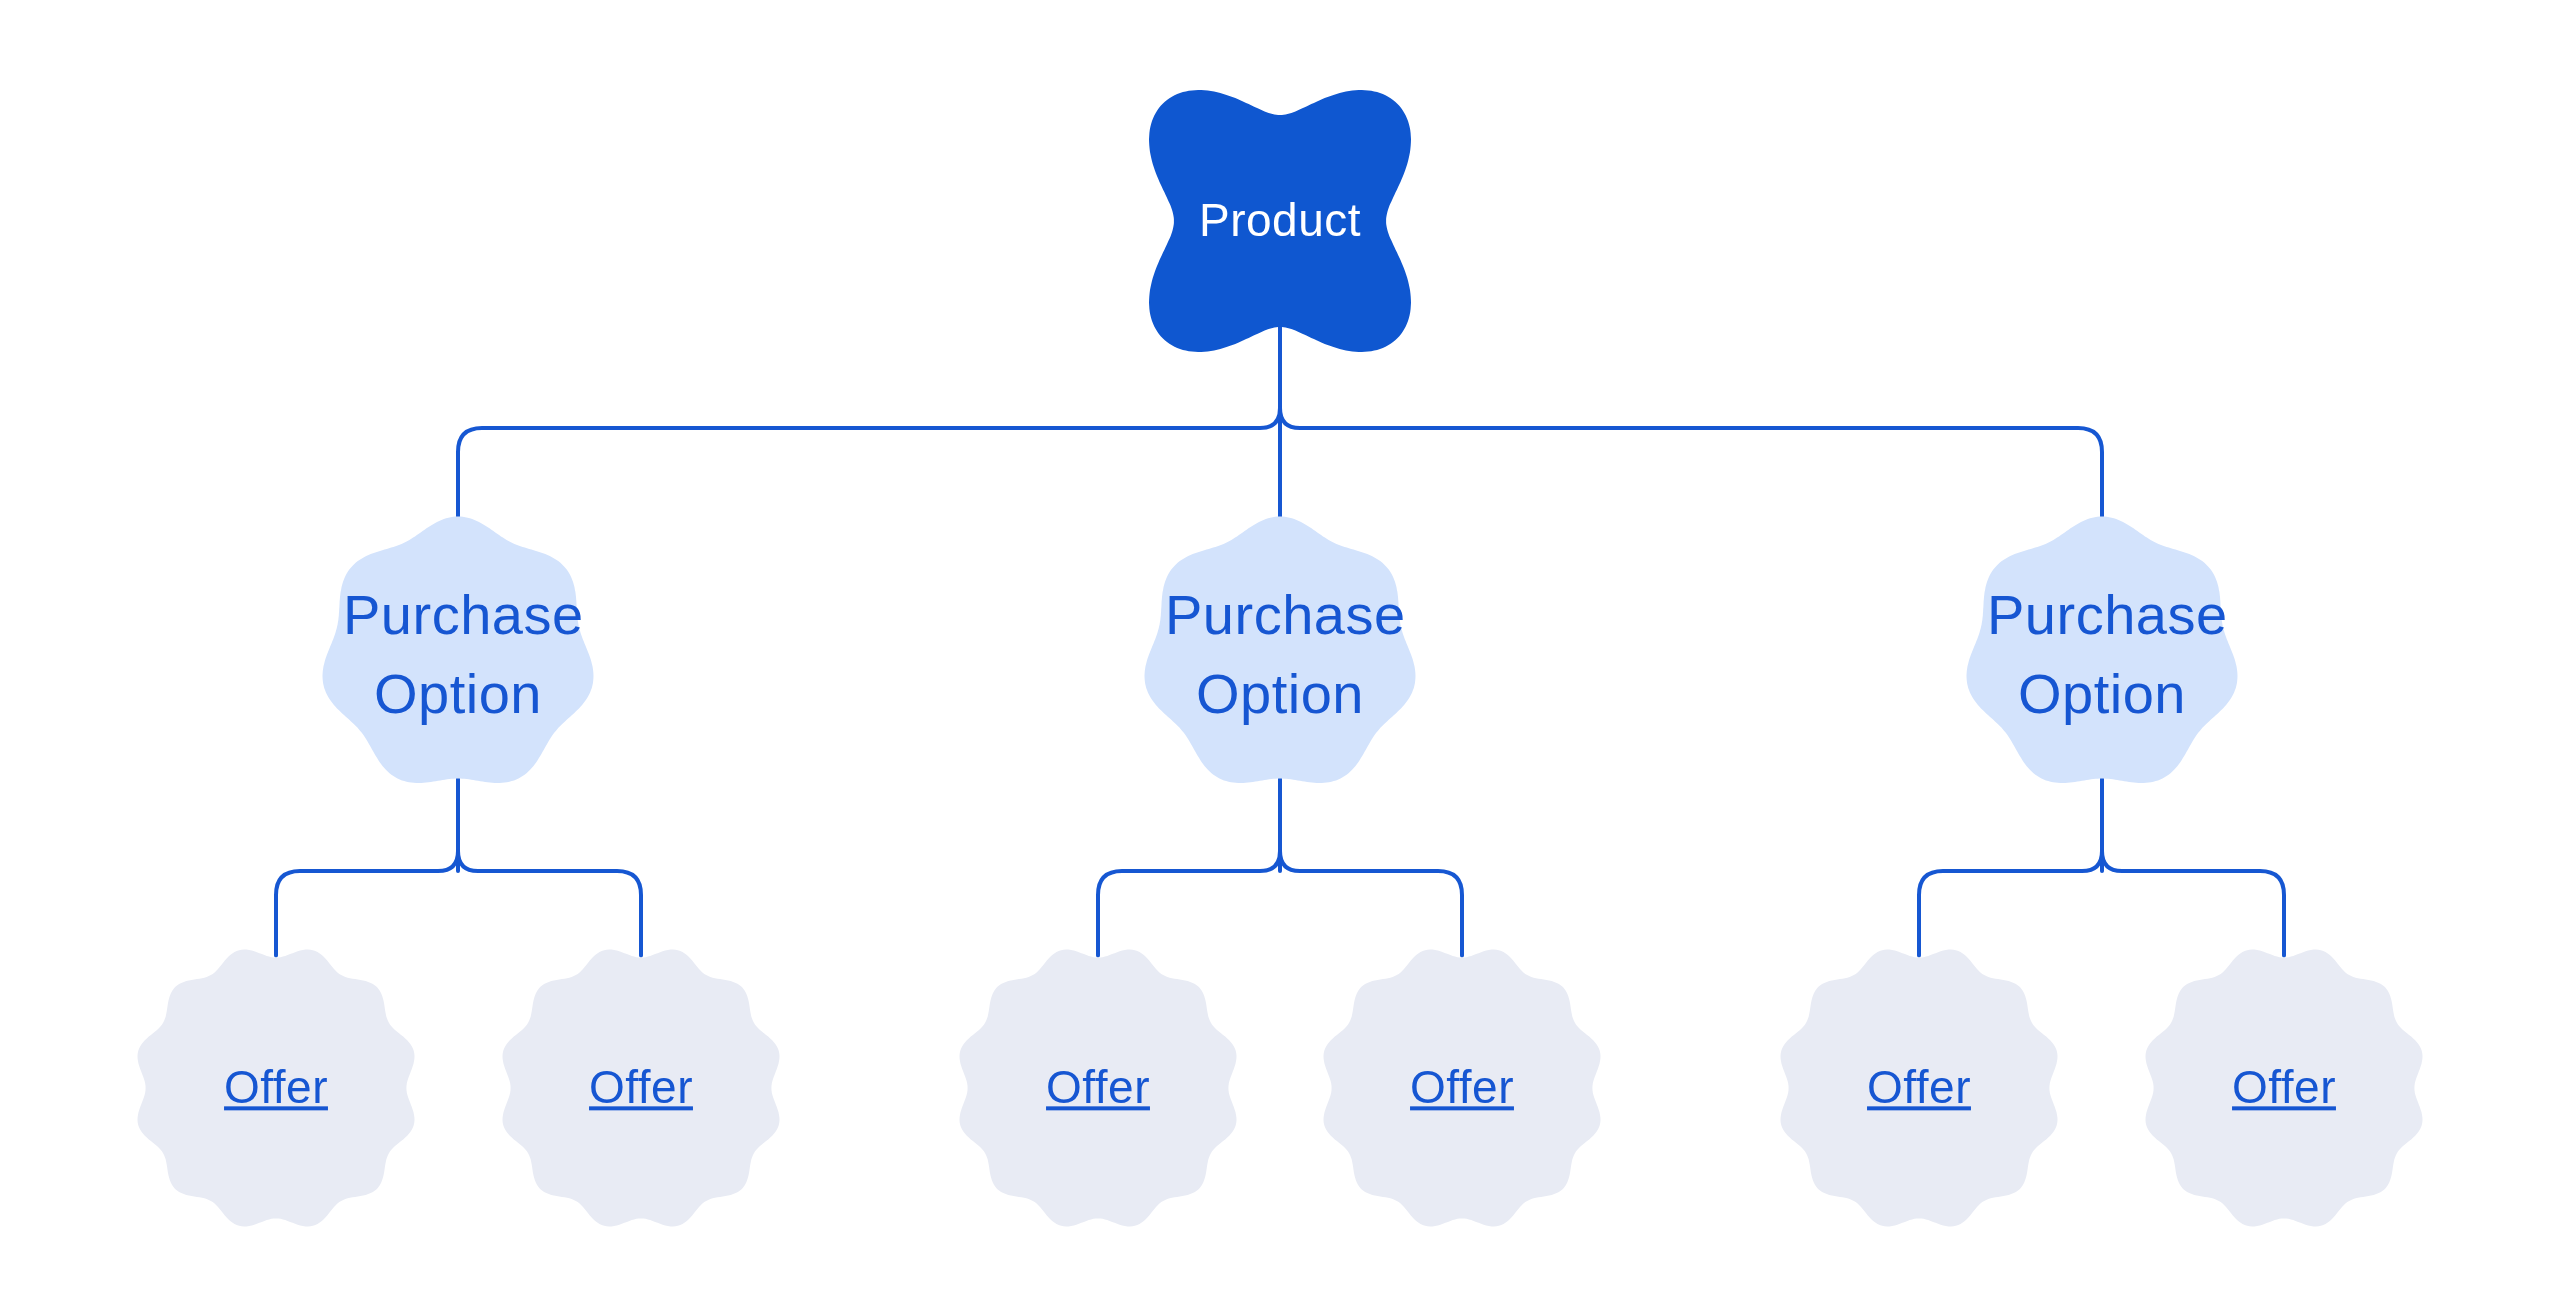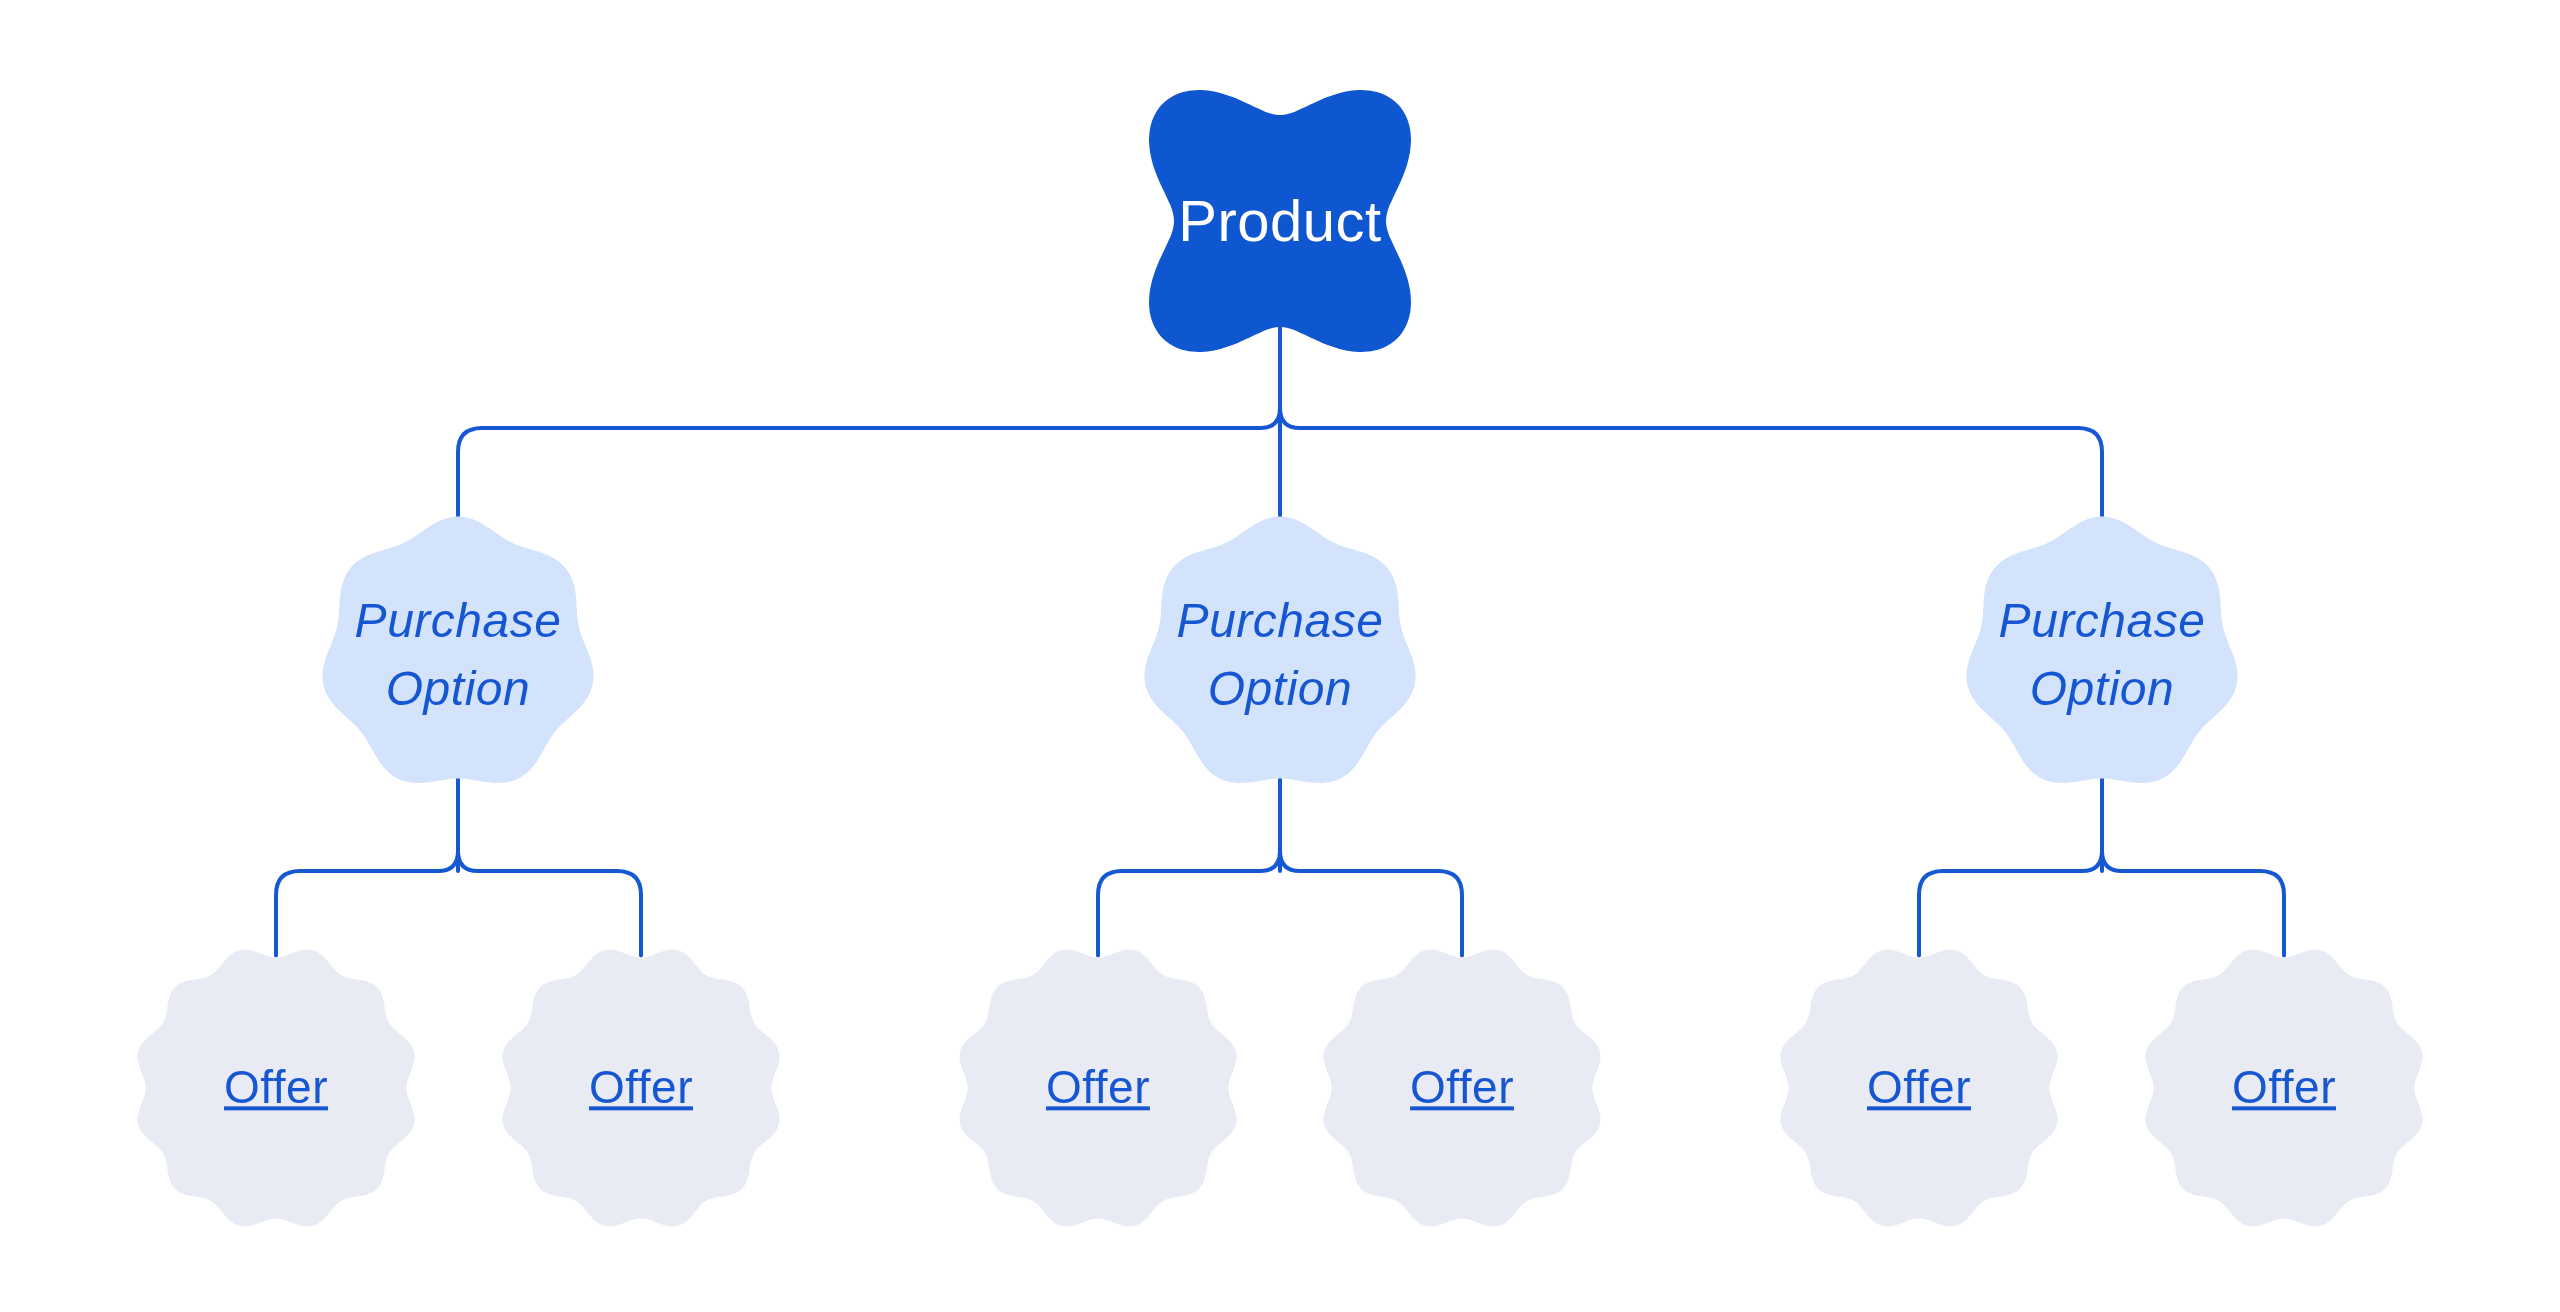--- a/index.html
+++ b/index.html
@@ -22,22 +22,22 @@
   }
   .node-label {
     position: absolute;
     transform: translate(-50%, -50%);
     text-align: center;
     white-space: pre-line;
     line-height: 1.42;
     letter-spacing: 0.5px;
     user-select: none;
   }
-  .root-label   { font-size: 58px; }
-  .option-label { font-size: 48px; width: 230px; font-style: italic; }
+  .root-label   { font-size: 46px; }
+  .option-label { font-size: 56px; width: 230px; }
   .offer-label  { font-size: 46px; text-decoration: underline; }
 </style>
 </head>
 <body>
 
 <div class="canvas">
   <svg id="diagram-svg" width="2560" height="1312" viewBox="0 0 2560 1312">
     <g id="connector-layer">
         <path d="M 1280 327.1 L 1280 516.6" fill="none" stroke="#1657d2" stroke-width="4" stroke-linecap="round"></path>
         <path d="M 458 516.6 L 458 452 Q 458 428 482 428 L 1260 428 Q 1280 428 1280 408" fill="none" stroke="#1657d2" stroke-width="4" stroke-linecap="round"></path>

